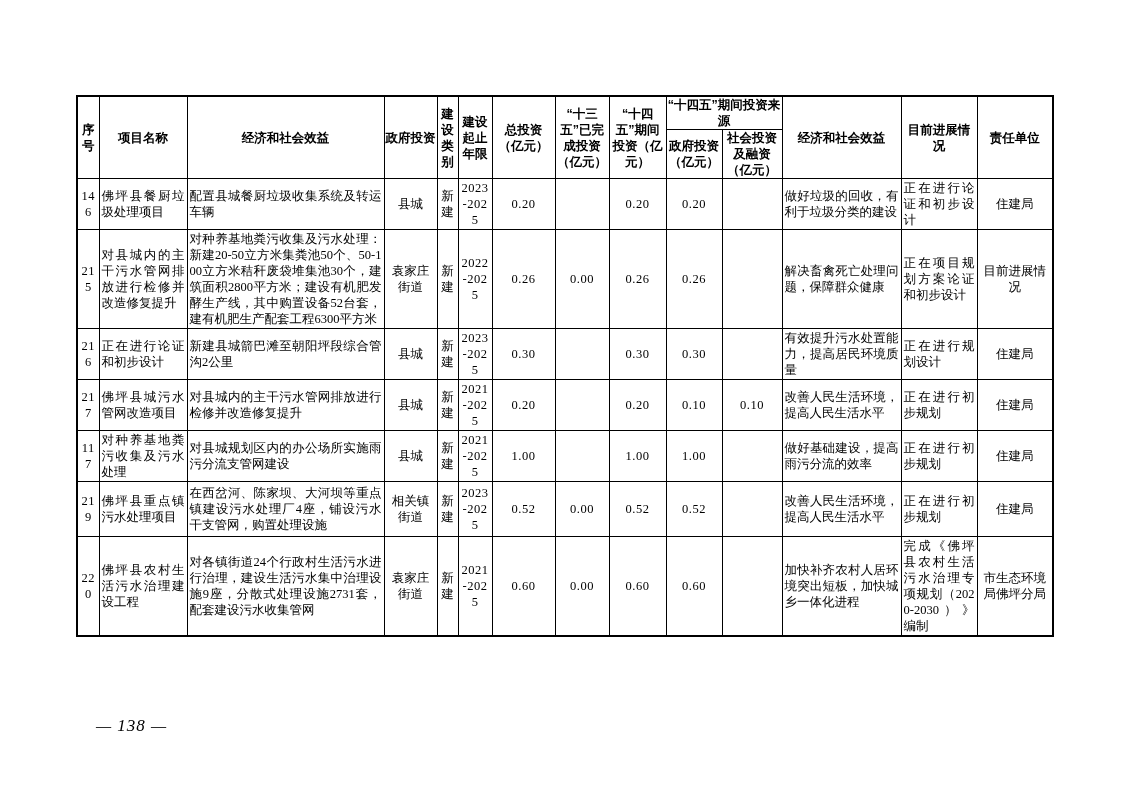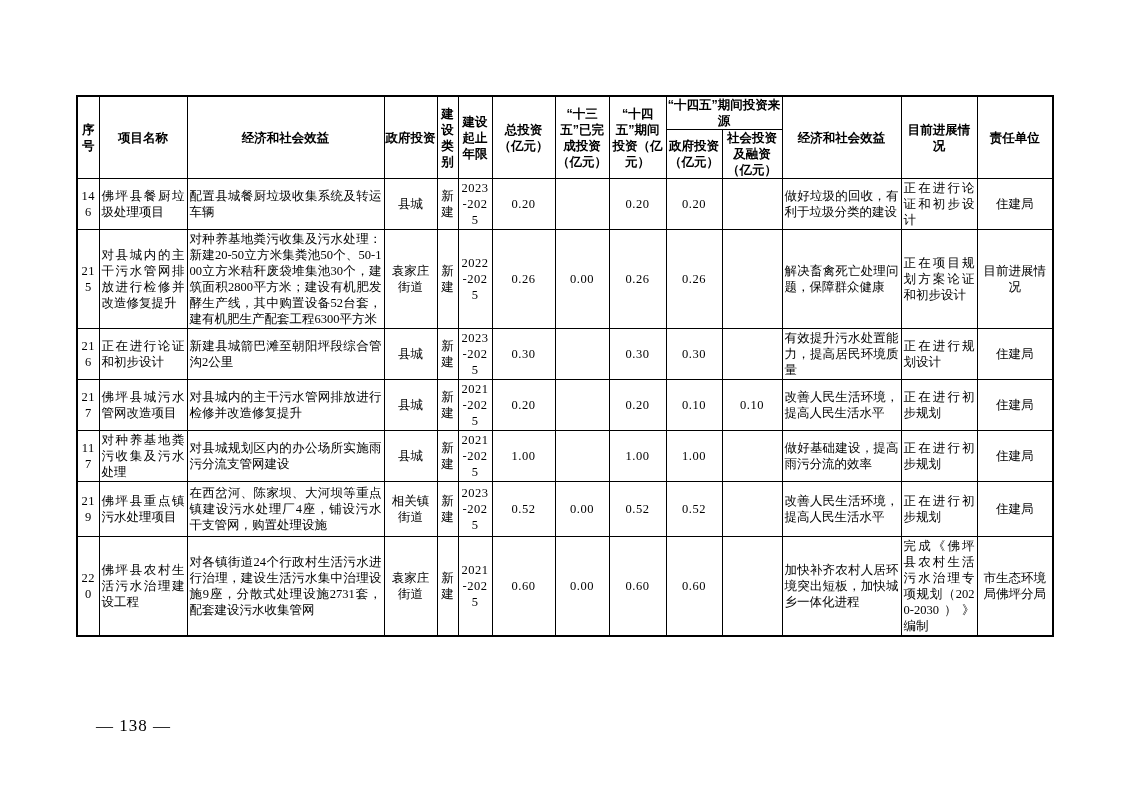--- a/index.html
+++ b/index.html
@@ -40,20 +40,21 @@
     text-align:justify;
     text-align-last:left;
   }
   .num{letter-spacing:0.5px;}
   .page-number{
     position:absolute;
     left:96px;top:716px;
     font-size:17px;
     font-family:"Liberation Serif", serif;
     letter-spacing:1px;
+    font-style:italic;
   }
 </style>
 </head>
 <body>
 
 <div class="page">
 
   <table class="gov">
     <colgroup>
       <col style="width:22px">

